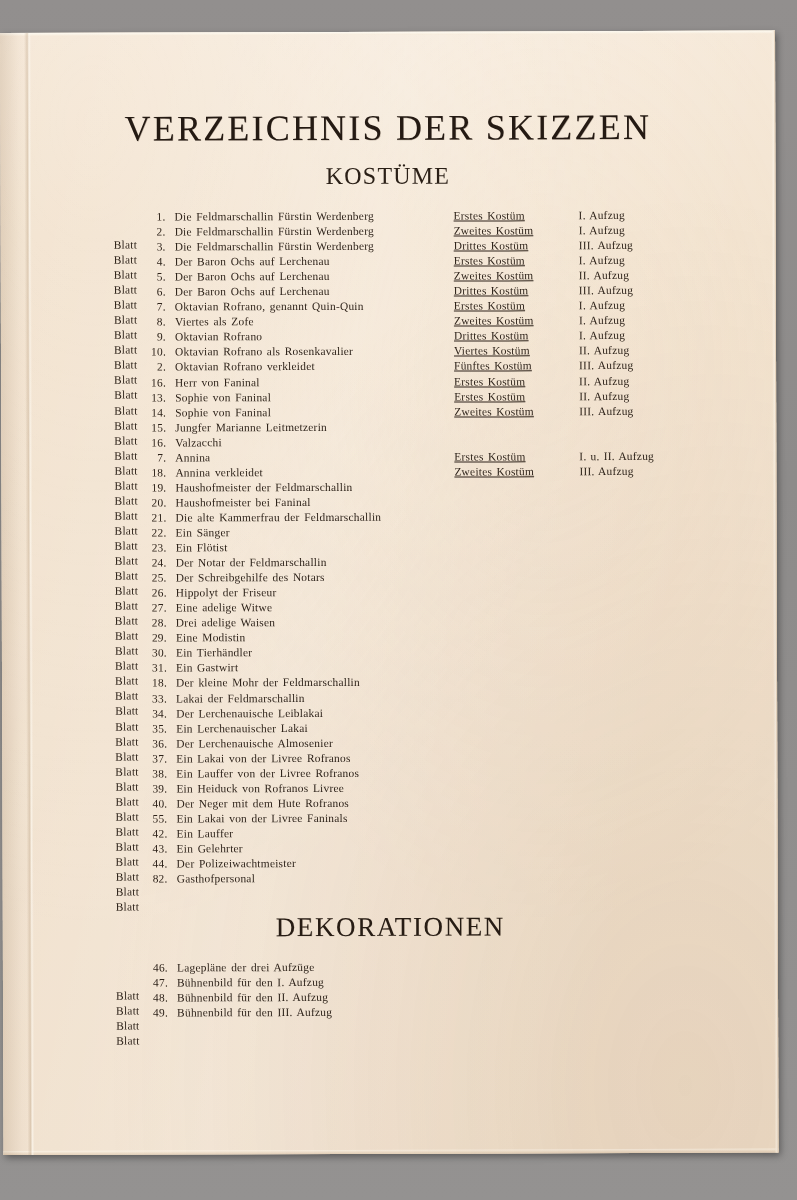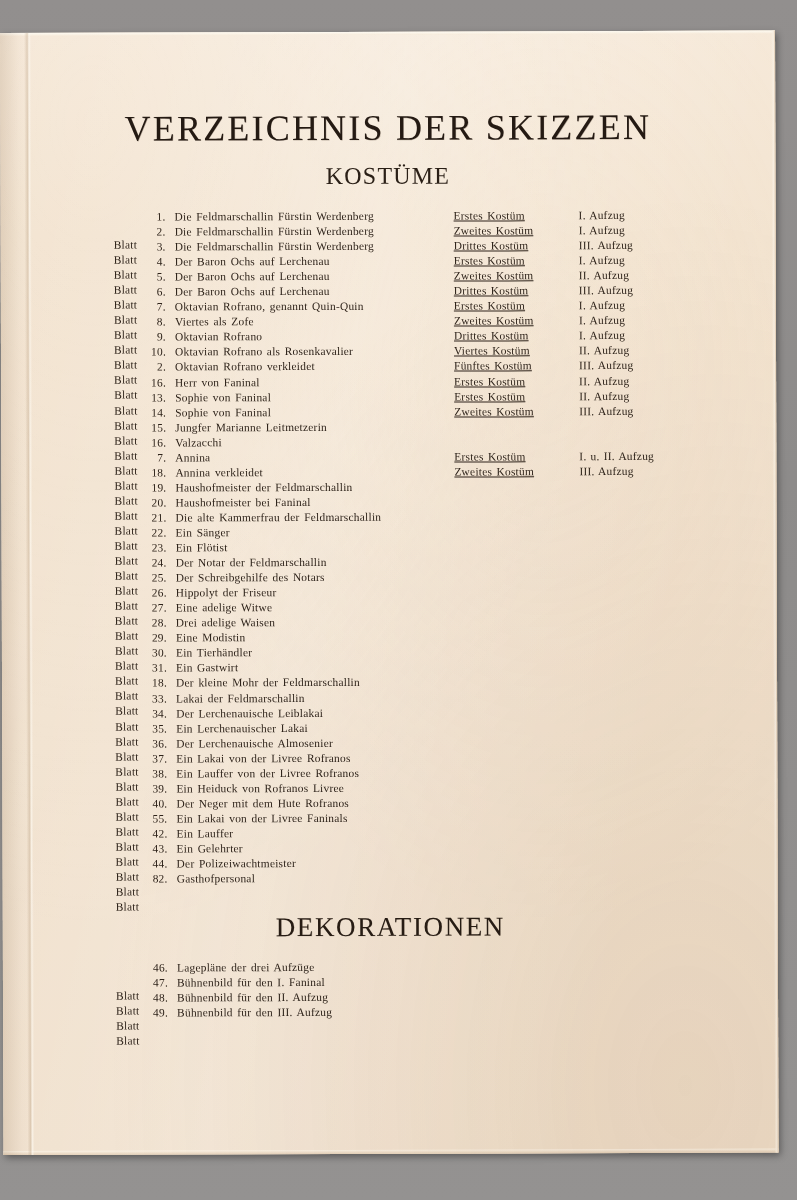--- a/index.html
+++ b/index.html
@@ -466,21 +466,21 @@
 
     <div class="list" id="dekorationen-list">
         <div class="row">
           <span class="c-blatt">Blatt</span>
           <span class="c-num">46.</span>
           <span class="c-title">Lagepläne der drei Aufzüge</span>
         </div>
         <div class="row">
           <span class="c-blatt">Blatt</span>
           <span class="c-num">47.</span>
-          <span class="c-title">Bühnenbild für den I. Faninal</span>
+          <span class="c-title">Bühnenbild für den I. Aufzug</span>
         </div>
         <div class="row">
           <span class="c-blatt">Blatt</span>
           <span class="c-num">48.</span>
           <span class="c-title">Bühnenbild für den II. Aufzug</span>
         </div>
         <div class="row">
           <span class="c-blatt">Blatt</span>
           <span class="c-num">49.</span>
           <span class="c-title">Bühnenbild für den III. Aufzug</span>

